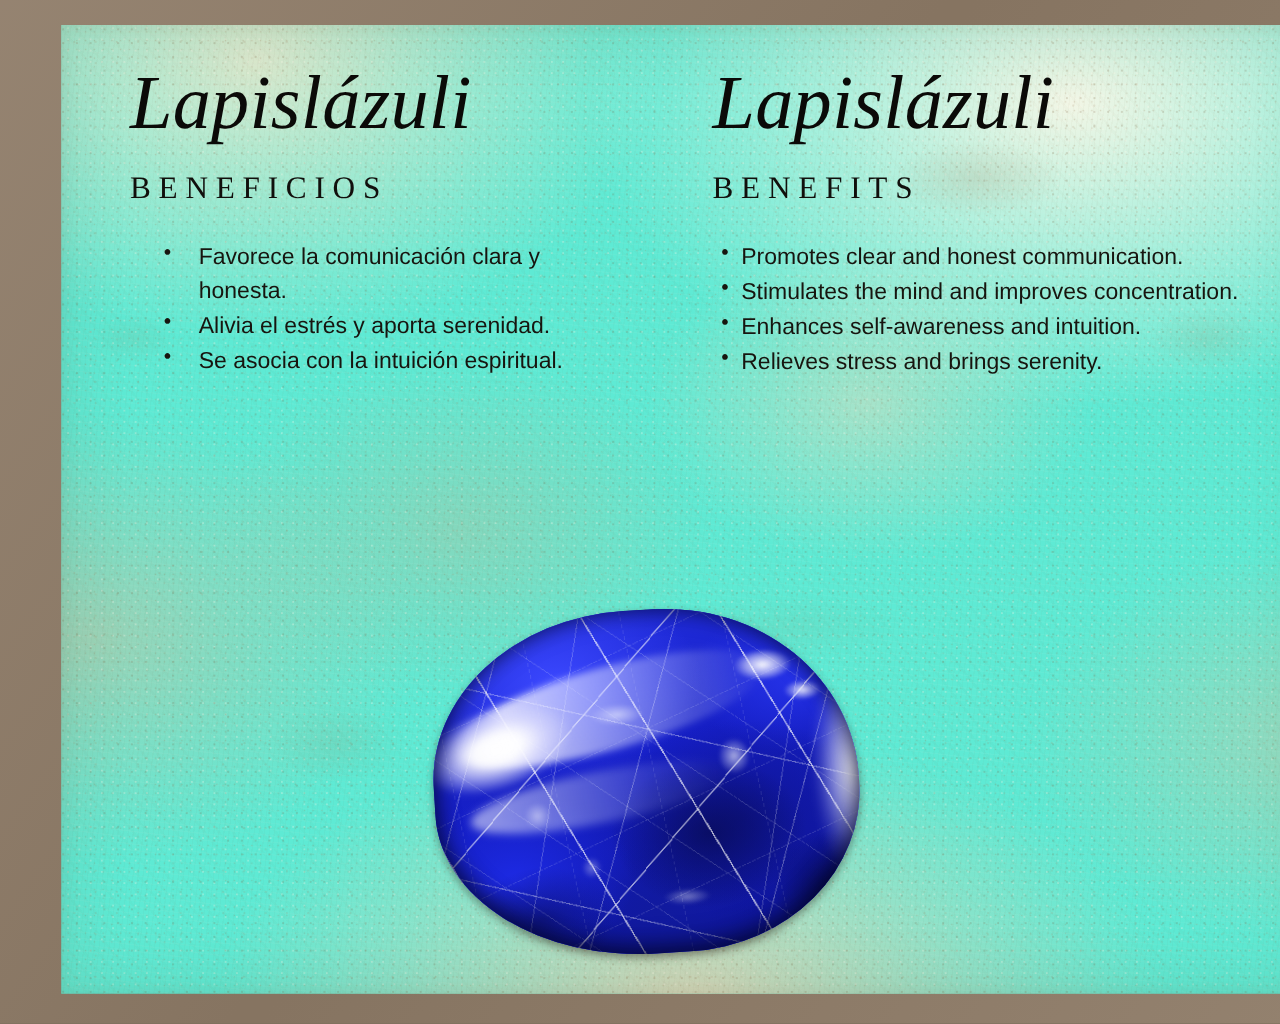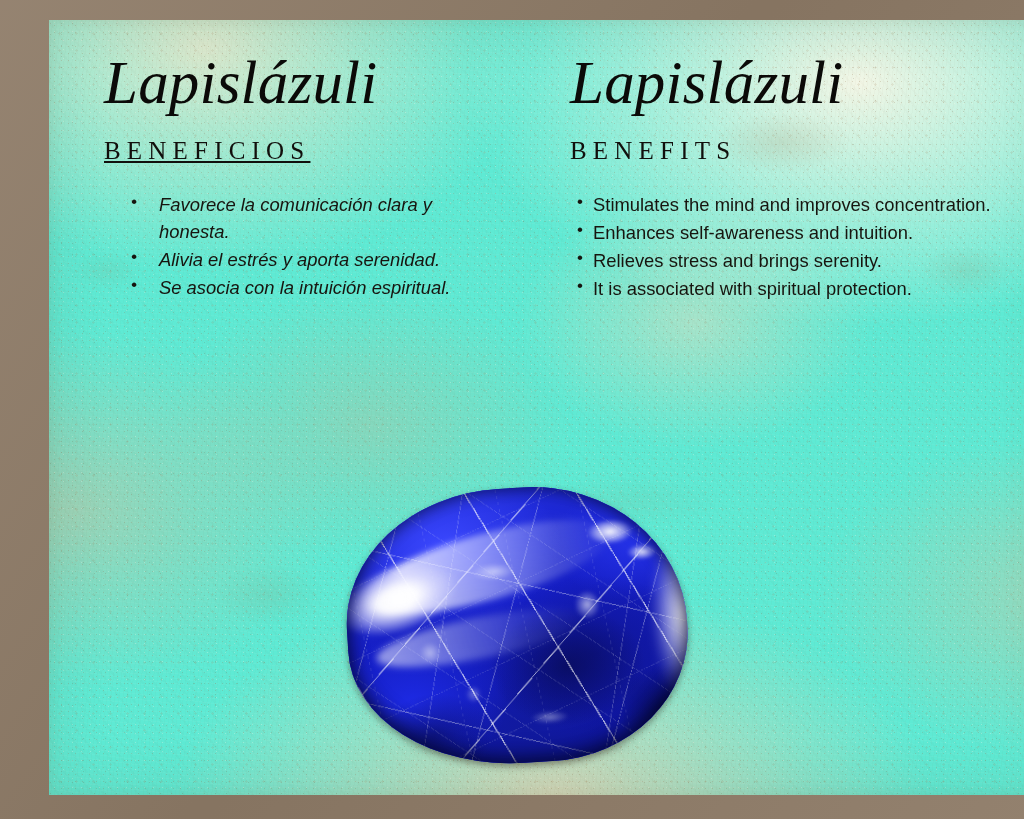--- a/index.html
+++ b/index.html
@@ -115,32 +115,32 @@
   .col-en .title { margin: 32px 0 0 20px; }
 
   .subtitle {
     font-family: "Liberation Serif", serif;
     font-weight: 400;
     font-size: 25px;
     letter-spacing: 6.2px;
     color: #110f0c;
     white-space: nowrap;
   }
-  .col-es .subtitle { margin: 24px 0 0 21px; text-decoration: underline; }
+  .col-es .subtitle { margin: 24px 0 0 21px; }
   .col-en .subtitle { margin: 24px 0 0 20px; }
 
   ul.benefits {
     list-style: none;
     margin: 0;
     padding: 0;
     color: #17150f;
     font-size: 18.4px;
     line-height: 1.47;
   }
-  .col-es ul.benefits { margin: 26px 0 0 42px; width: 370px; font-style: italic; }
+  .col-es ul.benefits { margin: 26px 0 0 42px; width: 370px; }
   .col-en ul.benefits { margin: 26px 0 0 26px; width: 420px; }
 
   ul.benefits li {
     position: relative;
     margin-bottom: 1px;
   }
   ul.benefits li::before {
     content: "\2022";
     position: absolute;
     top: -1px;
@@ -295,24 +295,24 @@
         <li>Favorece la comunicación clara y honesta.</li>
         <li>Alivia el estrés y aporta serenidad.</li>
         <li>Se asocia con la intuición espiritual.</li>
       </ul>
     </div>
 
     <div class="col col-en">
       <div class="title">Lapislázuli</div>
       <div class="subtitle">BENEFITS</div>
       <ul class="benefits">
+        <li>Promotes clear and honest communication.</li>
         <li>Stimulates the mind and improves concentration.</li>
         <li>Enhances self-awareness and intuition.</li>
         <li>Relieves stress and brings serenity.</li>
-        <li>It is associated with spiritual protection.</li>
       </ul>
     </div>
 
     <div class="stone-wrap">
       <div class="stone-shadow"></div>
       <div class="stone">
         <div class="stone-base"></div>
         <div class="stone-dark"></div>
         <div class="stone-veins"></div>
         <div class="stone-veins2"></div>

